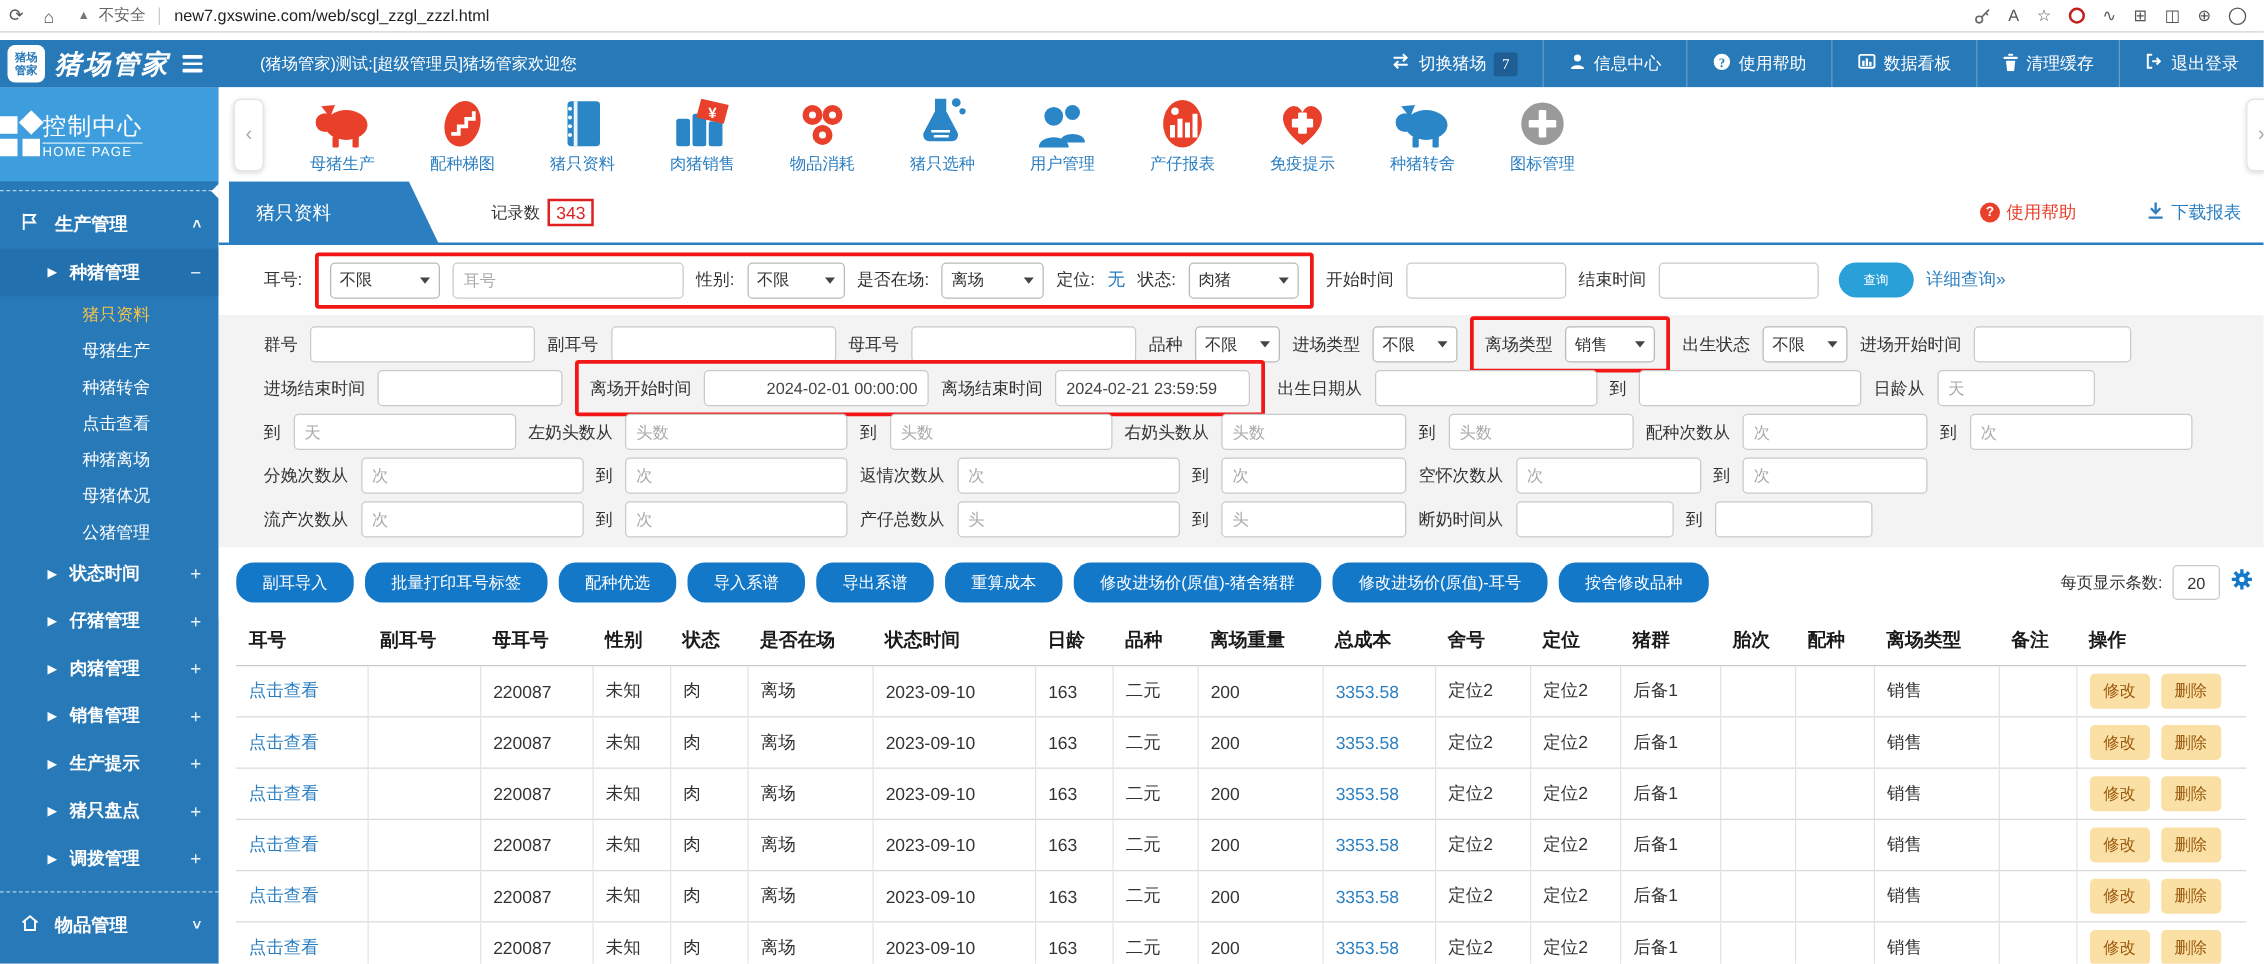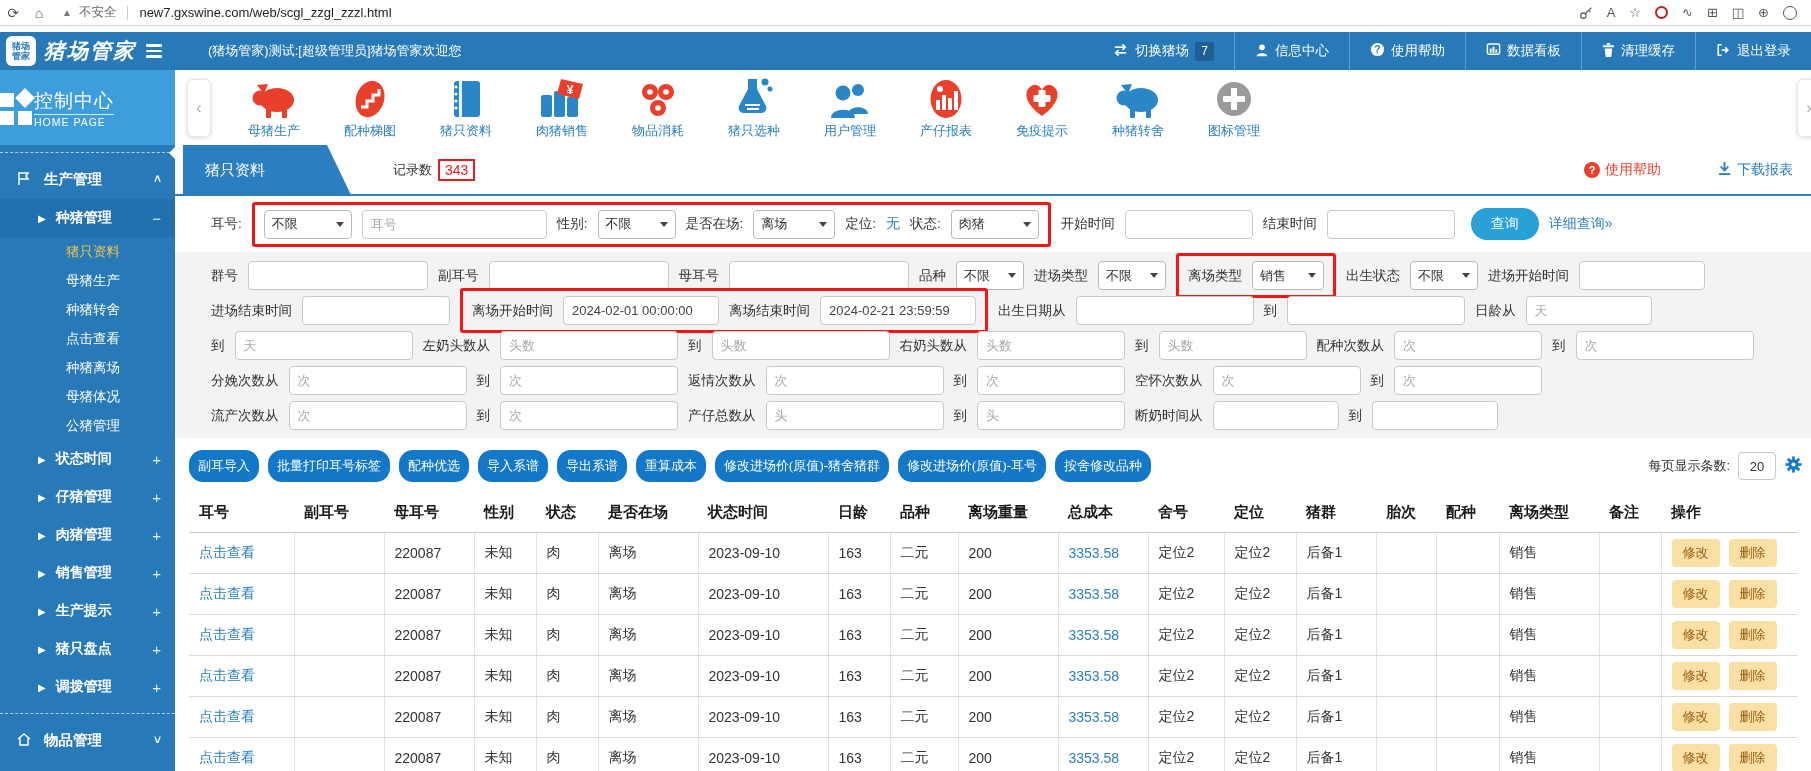--- a/index.html
+++ b/index.html
@@ -26,21 +26,21 @@
     display:flex; align-items:center; color:#fff; }
   .brand-box { width:178px; display:flex; align-items:center; gap:8px; padding-left:6px; flex:none; }
   .logo-badge { width:30px; height:30px; background:#fff; border-radius:6px; color:#2779b8;
     font-size:9px; line-height:10px; text-align:center; padding-top:5px; font-weight:bold; flex:none; }
   .brand-text { font-size:21px; font-weight:bold; font-style:italic; letter-spacing:2px; white-space:nowrap; }
   .hamburger { margin-left:2px; display:flex; flex-direction:column; gap:3px; cursor:pointer; }
   .hamburger i { width:16px; height:2.5px; background:#fff; border-radius:1px; }
   .welcome { font-size:13px; margin-left:30px; white-space:nowrap; }
   .top-menu { margin-left:auto; display:flex; align-items:stretch; height:100%; }
   .tm-item { display:flex; align-items:center; gap:6px; padding:0 20px; font-size:13.5px;
-    border-left:1px solid rgba(255,255,255,.28); cursor:pointer; white-space:nowrap; }
+    border-left:1px solid rgba(255,255,255,.28); cursor:pointer; white-space:nowrap;font-family:Liberation Serif, serif; }
   .tm-item:first-child { border-left:none; }
   .tm-badge { background:#1e5e95; color:#fff; font-size:12px; min-width:19px; height:19px;
     display:inline-flex; align-items:center; justify-content:center; border-radius:2px; }
 
   
   .sidebar { position:absolute; top:70px; left:0; width:175px; height:701px; background:#2779b8; color:#fff; }
   .sb-home { height:75px; background:#3e9edd; display:flex; align-items:center; gap:0; }
   .sb-home-grid { position:relative; width:34px; height:34px; flex:none; }
   .sb-home-grid i { position:absolute; width:14px; height:14px; background:#fff; }
   .sb-home-grid i:nth-child(1){ left:0; top:2px; }
@@ -97,28 +97,28 @@
   .f-label { font-size:13.5px; color:#333; white-space:nowrap; }
   .f-input { height:29px; border:1px solid #c9c9c9; border-radius:4px; background:#fff; padding:0 8px;
     font-size:13px; color:#444; font-family:inherit; }
   .f-input::placeholder { color:#aaa; }
   .f-select { height:29px; border:1px solid #b9b9b9; border-radius:4px; background:#fff; display:inline-flex;
     align-items:center; justify-content:space-between; padding:0 7px; font-size:13px; color:#333; cursor:pointer; }
   .f-select .caret { width:0; height:0; border-left:4.5px solid transparent; border-right:4.5px solid transparent;
     border-top:5.5px solid #444; margin-left:8px; }
   .f-group { display:inline-flex; align-items:center; gap:10px; border:3px solid #f21616; border-radius:3px; padding:5px 9px; }
   .f-link { color:#2b7fc1; font-size:14px; text-decoration:none; cursor:pointer; white-space:nowrap; }
-  .f-qbtn { background:#29a0d8; color:#fff; border:none; border-radius:16px; padding:7px 20px; font-size:14px;
+  .f-qbtn { background:#29a0d8; color:#fff; border:none; border-radius:16px; padding:7px 20px; font-size:10px;
     cursor:pointer; font-family:inherit; margin-left:6px; }
 
   
   .toolbar { position:absolute; top:368px; left:0; width:100%; height:56px; background:#fff;
     display:flex; align-items:center; gap:9px; padding-left:14px; }
-  .t-btn { background:#1478c8; color:#fff; border:none; border-radius:14px; padding:7px 9px;
-    font-size:13px; cursor:pointer; font-family:Liberation Serif, serif; white-space:nowrap; }
+  .t-btn { background:#1478c8; color:#fff; border:none; border-radius:14px; padding:7px 21px;
+    font-size:13px; cursor:pointer; font-family:Liberation Sans, sans-serif; white-space:nowrap; }
   .pagesize { position:absolute; right:8px; top:0; height:56px; display:flex; align-items:center; gap:8px; }
   .pagesize-label { font-size:13px; color:#333; }
   .pagesize-input { width:38px; height:28px; border:1px solid #c9c9c9; border-radius:4px; text-align:center;
     font-size:13px; color:#333; font-family:inherit; }
 
   
   .grid-wrap { position:absolute; top:424px; left:14px; width:1616px; }
   table.grid { border-collapse:collapse; table-layout:fixed; width:1608px; }
   .grid th { text-align:left; font-size:15px; color:#1a1a1a; font-weight:bold; height:38px;
     padding:0 0 0 10px; border-bottom:1px solid #c9c9c9; white-space:nowrap; }
@@ -560,21 +560,21 @@
             <i class="caret"></i>
           </span>
           <span class="f-label">进场开始时间</span>
           <input class="f-input" style="width: 126px;">
         </div>
         <div class="f-row">
           <span class="f-label">进场结束时间</span>
           <input class="f-input" style="width: 148px;">
           <span class="f-group">
             <span class="f-label">离场开始时间</span>
-            <input class="f-input" value="2024-02-01 00:00:00" style="width: 156px;">
+            <input class="f-input" value="2024-02-01 00:00:00" style="width: 180px; text-align: right;">
             <span class="f-label">离场结束时间</span>
             <input class="f-input" value="2024-02-21 23:59:59" style="width: 156px;">
           </span>
           <span class="f-label">出生日期从</span>
           <input class="f-input" style="width: 178px;">
           <span class="f-label">到</span>
           <input class="f-input" style="width: 178px;">
           <span class="f-label">日龄从</span>
           <input class="f-input" placeholder="天" style="width: 126px;">
         </div>

